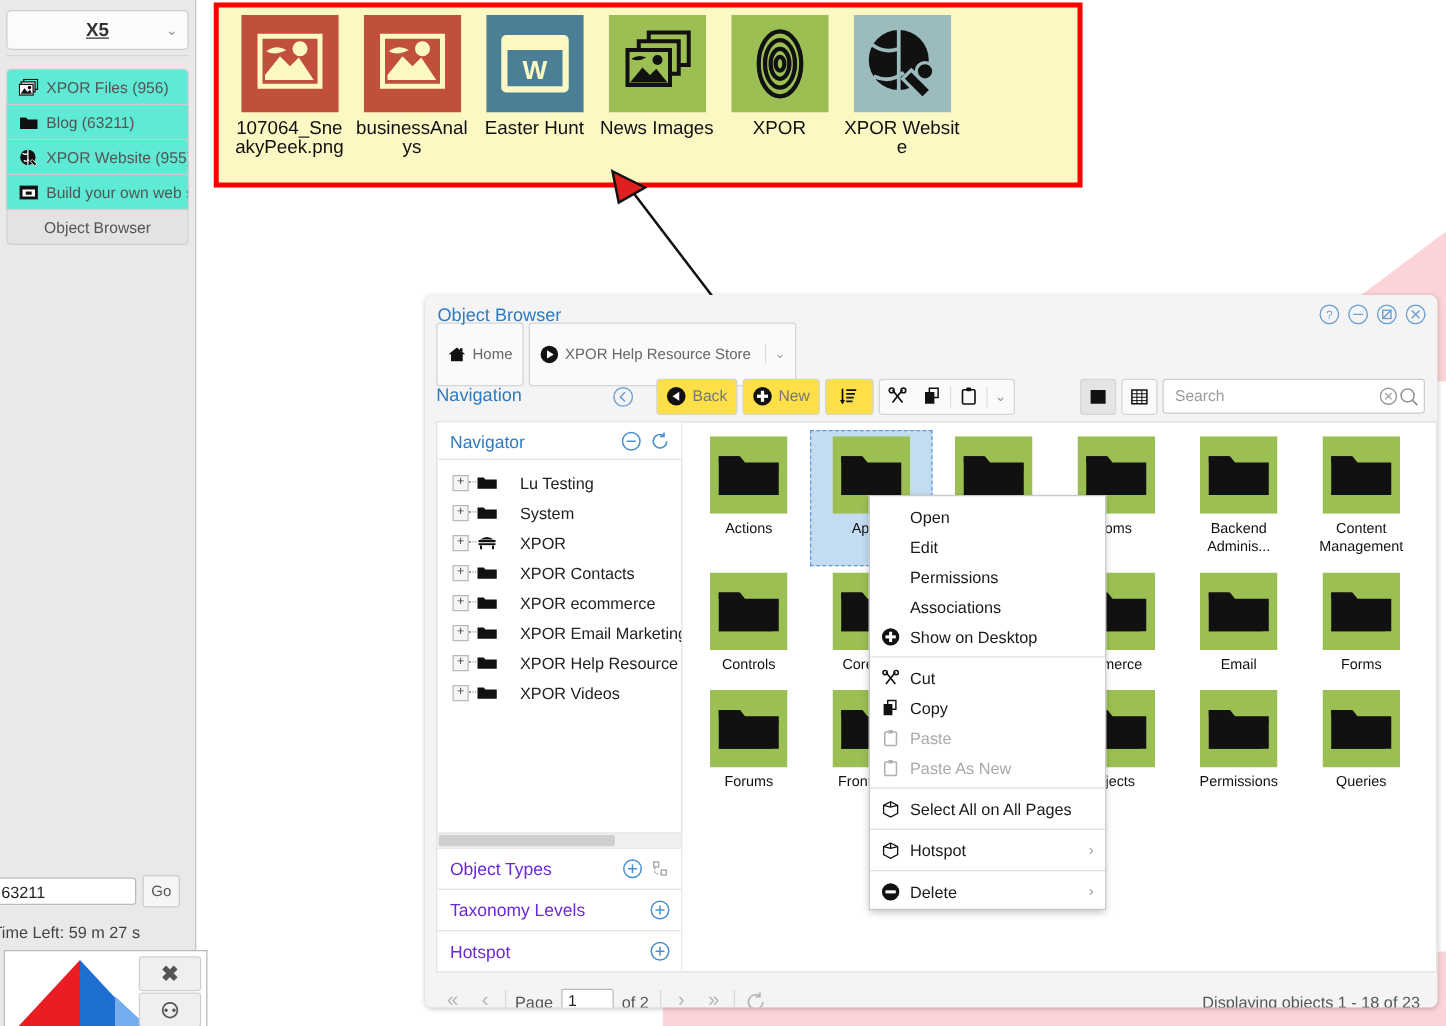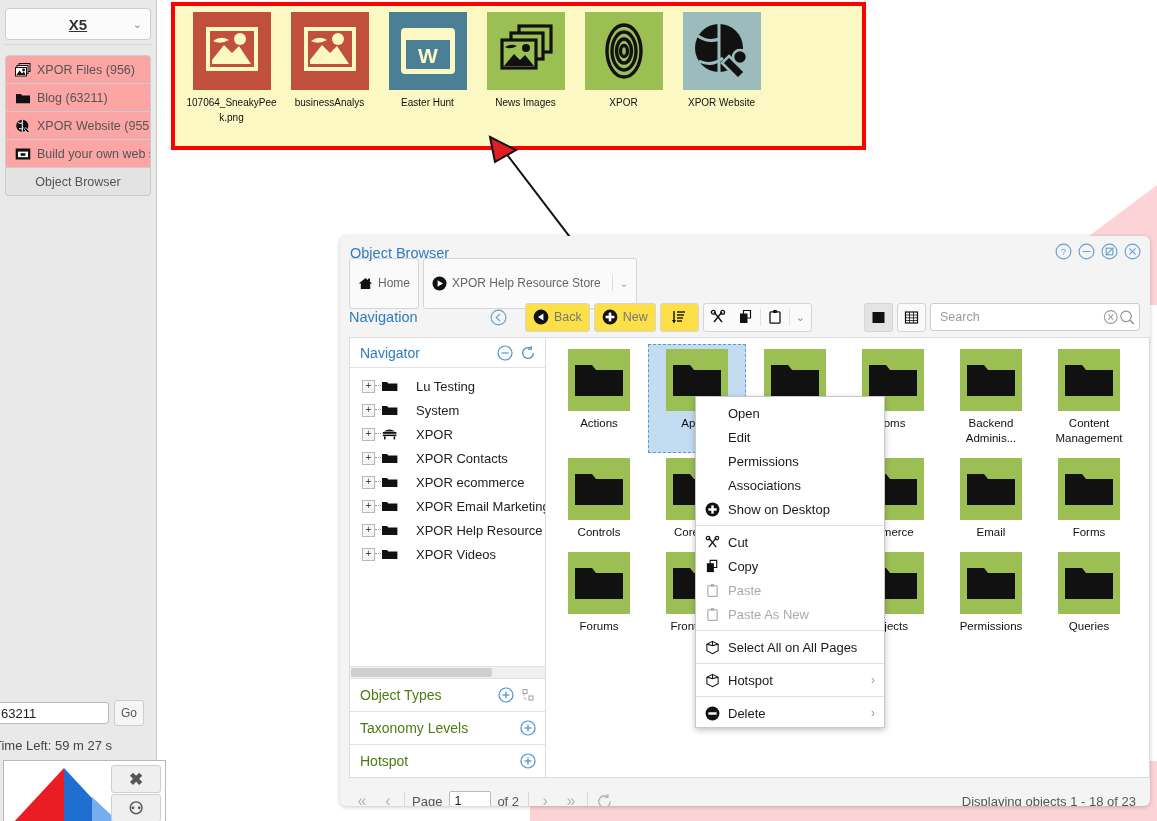--- a/index.html
+++ b/index.html
@@ -30,21 +30,21 @@
   }
   .x5-select{
     margin:8px 5px 0 5px;height:30px;background:#fbfbfb;
     border:1px solid #ccc;border-radius:4px;
     display:flex;align-items:center;justify-content:center;position:relative;
     font-weight:bold;font-size:15px;color:#333;text-decoration:underline;
   }
   .x5-select .chev{position:absolute;right:8px;font-size:11px;color:#888;font-weight:normal;}
   .side-btns{margin:10px 5px 0 5px;}
   .side-btn{
-    height:27px;background:#fca5a5;border:1px solid #ccc;border-top:none;
+    height:27px;background:#5eead4;border:1px solid #ccc;border-top:none;
     display:flex;align-items:center;padding-left:9px;gap:6px;
     font-size:12.5px;color:#555;white-space:nowrap;overflow:hidden;
   }
   .side-btn:first-child{border-top:1px solid #ccc;border-radius:4px 4px 0 0;}
   .side-btn.last{border-radius:0 0 4px 4px;background:#e3e3e3;justify-content:center;padding-left:0;}
   .side-ico{width:16px;height:14px;flex:0 0 16px;display:block;}
   .sb-divider{height:1px;background:#d5d5d5;margin:4px 5px 0 5px;}
 
   .bottom-go-row{
     position:absolute;left:0;bottom:95px;width:165px;
@@ -86,21 +86,21 @@
 
   
   #desktop-bar{
     position:absolute;left:171px;top:2px;width:695px;height:148px;
     background:#fbf8c4;border:4px solid #ff0000;box-sizing:border-box;
   }
   .desk-items{display:flex;padding:6px 0 0 8px;gap:1px;}
   .desk-item{width:97px;text-align:center;}
   .desk-tile{width:78px;height:78px;margin:0 auto;display:block;}
   .desk-label{
-    margin-top:5px;font-size:10px;color:#111;line-height:15px;
+    margin-top:5px;font-size:15px;color:#111;line-height:15px;
     word-break:break-all;padding:0 2px;
   }
 
   
   #leader-svg{position:absolute;left:0;top:0;width:1157px;height:821px;pointer-events:none;}
 
   
   #object-browser{
     position:absolute;left:340px;top:236px;width:810px;height:570px;
     background:#f4f4f4;border-radius:6px;
@@ -174,21 +174,21 @@
     width:11px;height:11px;border:1px solid #b9b9b9;background:#f6f6f6;
     font-size:10px;line-height:9px;text-align:center;color:#444;flex:0 0 11px;
   }
   .tree-dash{width:6px;height:1px;border-top:1px dotted #999;flex:0 0 6px;}
   .tree-ico{width:18px;height:14px;flex:0 0 18px;margin-right:5px;}
   .tree-label{font-size:13px;color:#222;margin-left:12px;}
   .hscroll{height:11px;background:#f0f0f0;border-top:1px solid #e3e3e3;position:relative;}
   .hscroll .thumb{position:absolute;left:1px;top:1px;width:141px;height:9px;background:#cfcfcf;border-radius:2px;}
   .acc-row{
     height:33px;display:flex;align-items:center;justify-content:space-between;
-    padding:0 9px 0 10px;color:#4d7c0f;font-size:14px;border-top:1px solid #e2e2e2;background:#fff;
+    padding:0 9px 0 10px;color:#6d28d9;font-size:14px;border-top:1px solid #e2e2e2;background:#fff;
     box-sizing:border-box;
   }
 
   
   .content-panel{
     flex:1;background:#fff;border:1px solid #dcdcdc;border-left:none;
     position:relative;box-sizing:border-box;
   }
   .grid{display:flex;flex-wrap:wrap;padding:6px 0 0 4px;}
   .grid-item{

